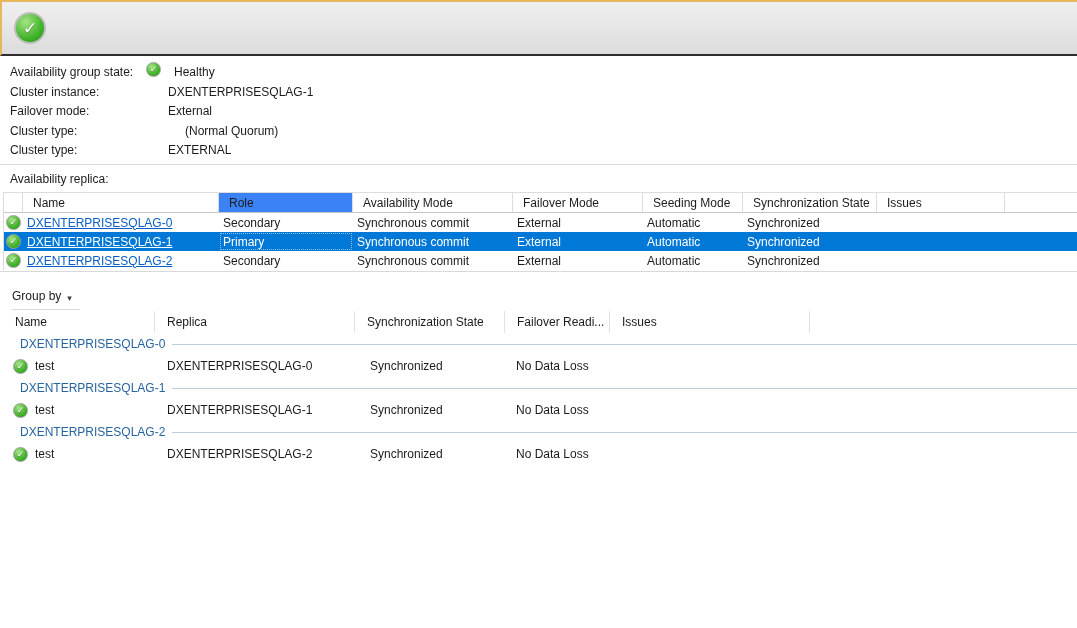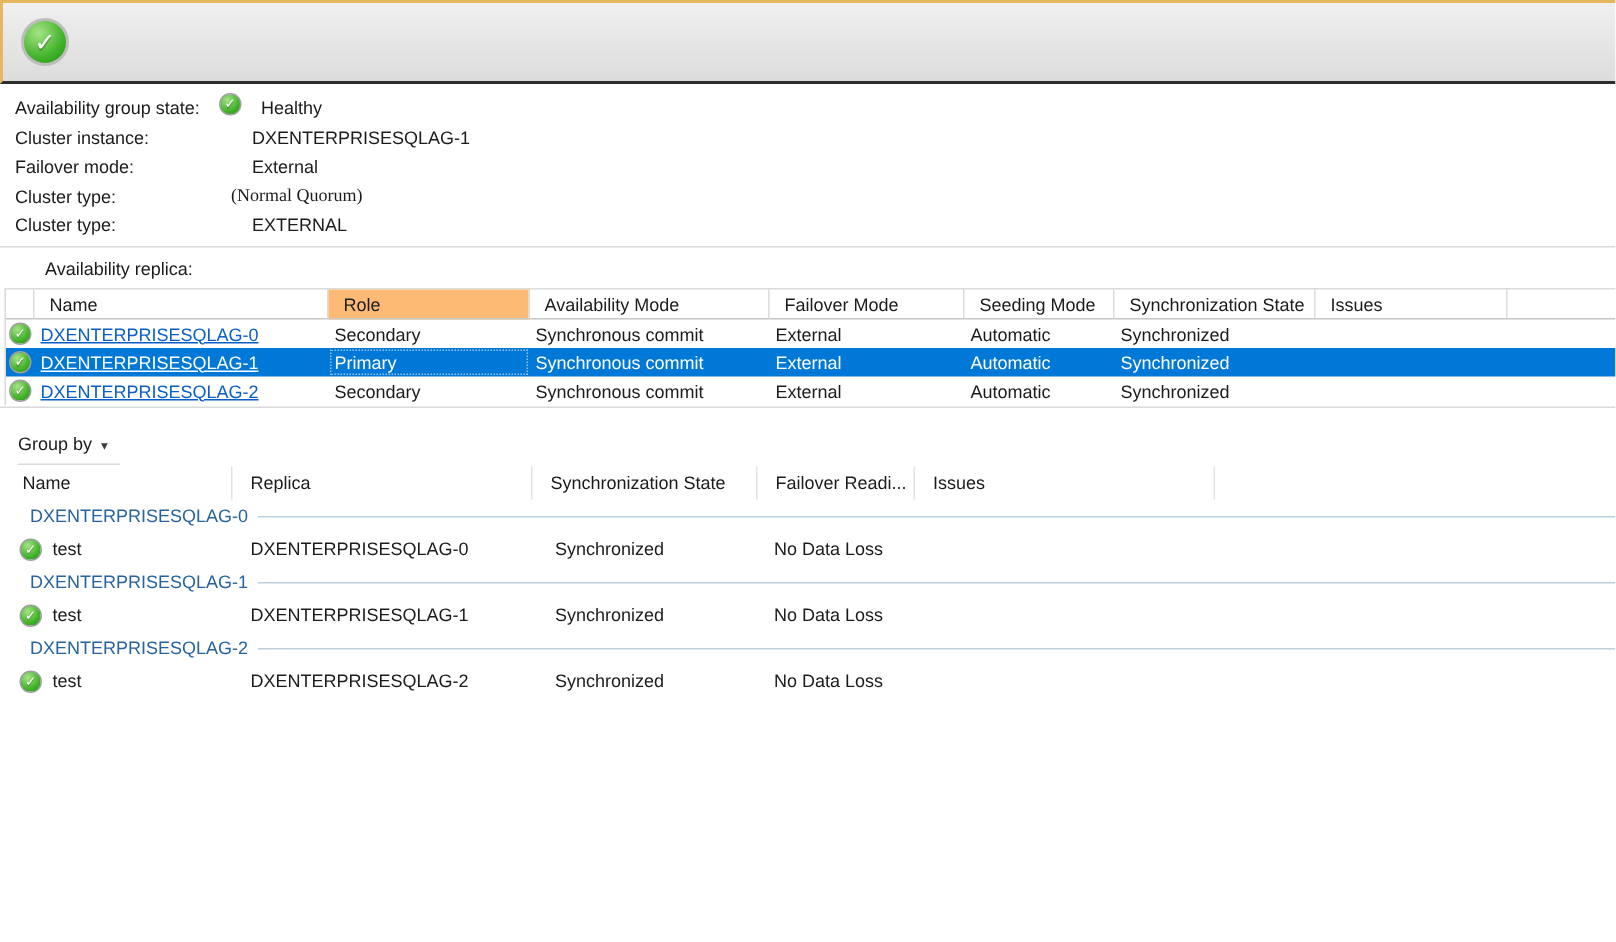--- a/index.html
+++ b/index.html
@@ -33,32 +33,32 @@
   .check-sm .tick { font-size:9px; }
 
   
   .fields { position:absolute; left:10px; top:60px; width:600px; }
   .field-row { position:relative; height:19.4px; display:flex; align-items:flex-end; }
   .field-label { width:136px; }
   .field-icon { position:absolute; left:136px; top:2px; }
   .field-value { position:absolute; left:158px; white-space:nowrap; }
 
   .divider { position:absolute; left:0; width:1077px; height:1px; background:#d9d9d9; }
-  .section-label { position:absolute; left:10px; top:172px;margin-left:20px; }
+  .section-label { position:absolute; left:10px; top:172px; }
 
   
   .t1 { position:absolute; left:3px; top:192px; width:1074px; border-left:1px solid #d9d9d9; }
   .t1-row { display:grid; grid-template-columns:19px 196px 134px 160px 130px 100px 134px 128px 1fr; align-items:stretch; }
   .t1-head { height:21px; border-top:1px solid #dcdcdc; background:#fff; }
   .t1-head .hcell {
     border-right:1px solid #dcdcdc; border-bottom:1px solid #c6c6c6;
     display:flex; align-items:center; padding-left:10px; white-space:nowrap; overflow:hidden;
   }
   .t1-head .hcell.icon-col { padding-left:0; }
-  .t1-head .hcell.sorted { background:#fdba74; }
+  .t1-head .hcell.sorted { background:#3b82f6; }
   .t1-head .hcell.filler { border-right:none; }
   .t1-body .t1-row { height:19px; }
   .t1 .cell { display:flex; align-items:center; padding-left:4px; white-space:nowrap; overflow:hidden; }
   .t1 .cell.icon-cell { justify-content:center; padding-left:0; }
   .t1 a { color:#0a5ec7; text-decoration:underline; cursor:pointer; }
   .t1-row.selected { background:#0078d7; color:#ffffff; }
   .t1-row.selected a { color:#ffffff; }
   .t1-row.selected .focus-cell { outline:1px dotted #8fc3ef; outline-offset:-2px; }
 
   
@@ -101,21 +101,21 @@
   <div class="field-row">
     <span class="field-label">Cluster instance:</span>
     <span class="field-value">DXENTERPRISESQLAG-1</span>
   </div>
   <div class="field-row">
     <span class="field-label">Failover mode:</span>
     <span class="field-value">External</span>
   </div>
   <div class="field-row">
     <span class="field-label">Cluster type:</span>
-    <span class="field-value" style="left:144px;font-family:Liberation Serif, serif;">(Normal Quorum)</span>
+    <span class="field-value" style="left:175px;">(Normal Quorum)</span>
   </div>
   <div class="field-row">
     <span class="field-label">Cluster type:</span>
     <span class="field-value">EXTERNAL</span>
   </div>
 </div>
 
 <div class="divider" style="top:164px;"></div>
 <div class="section-label">Availability replica:</div>
 

